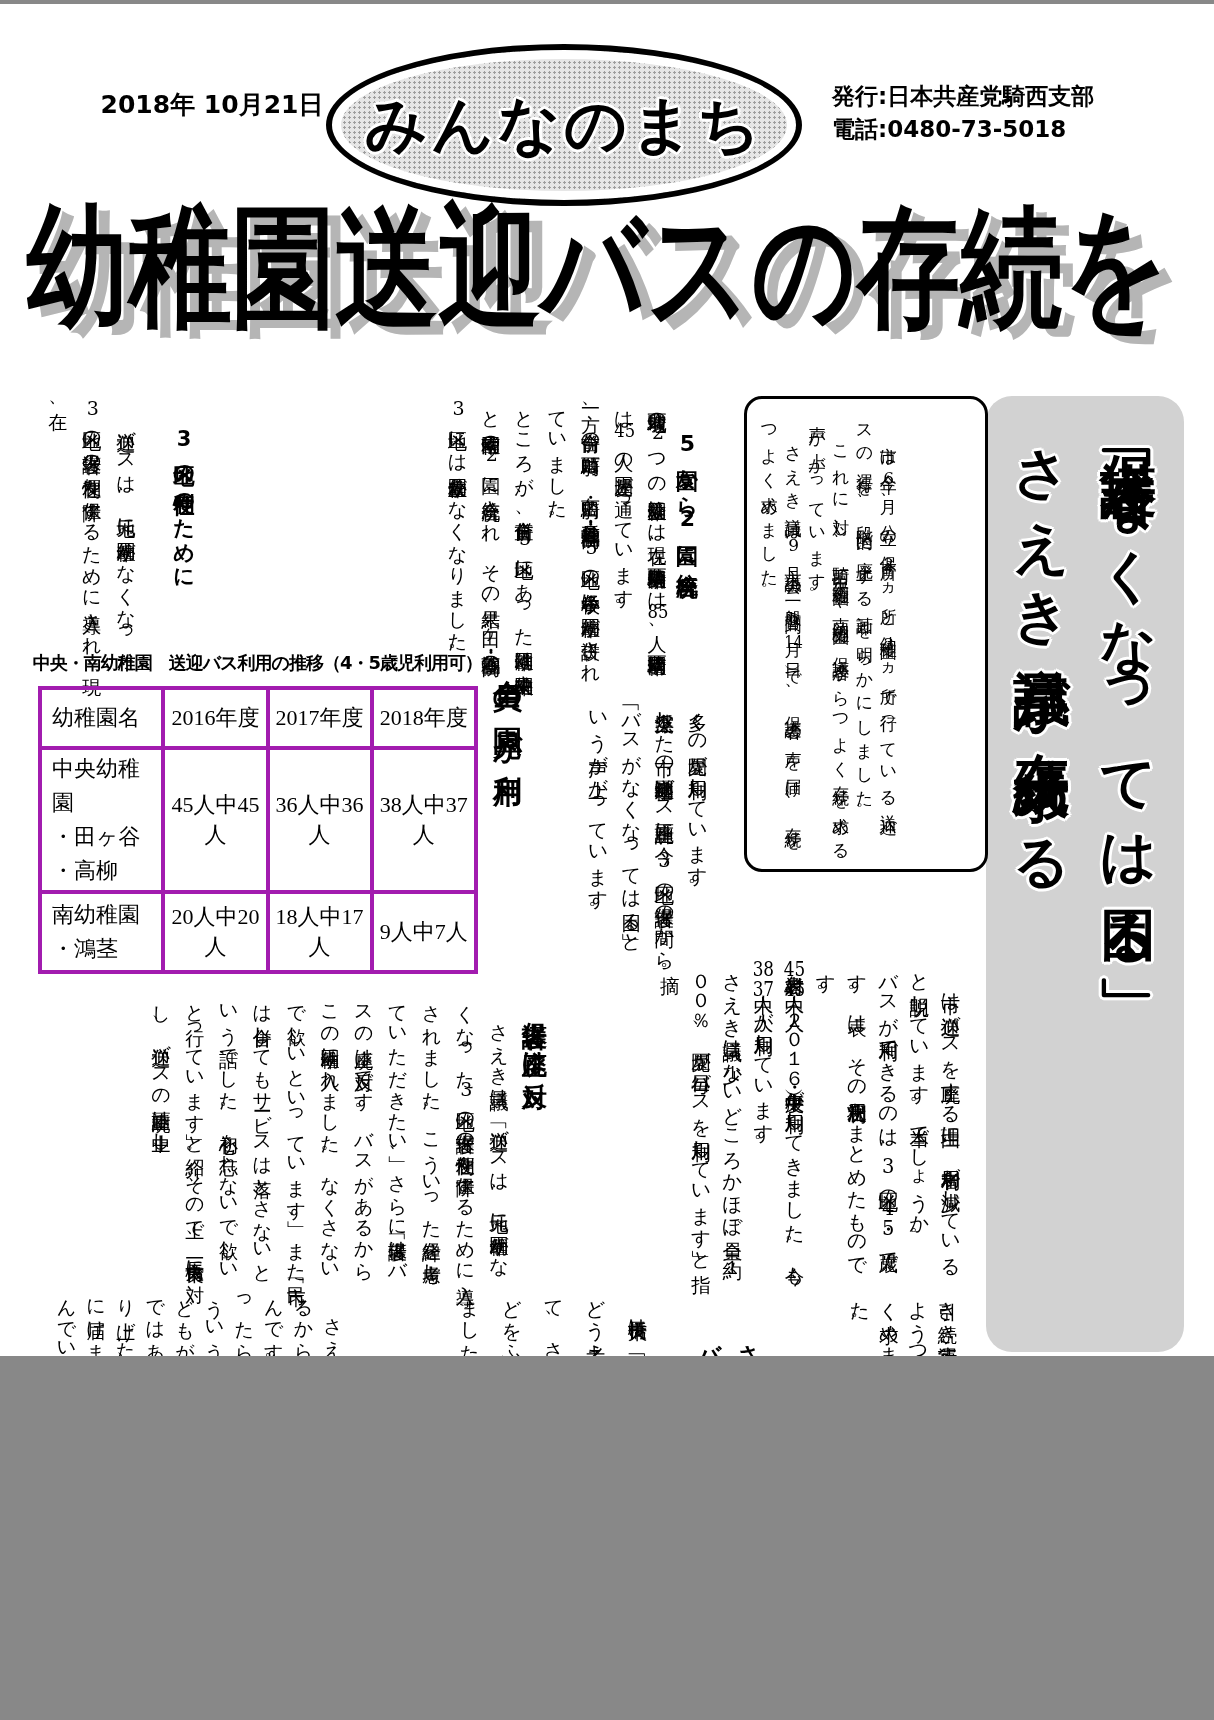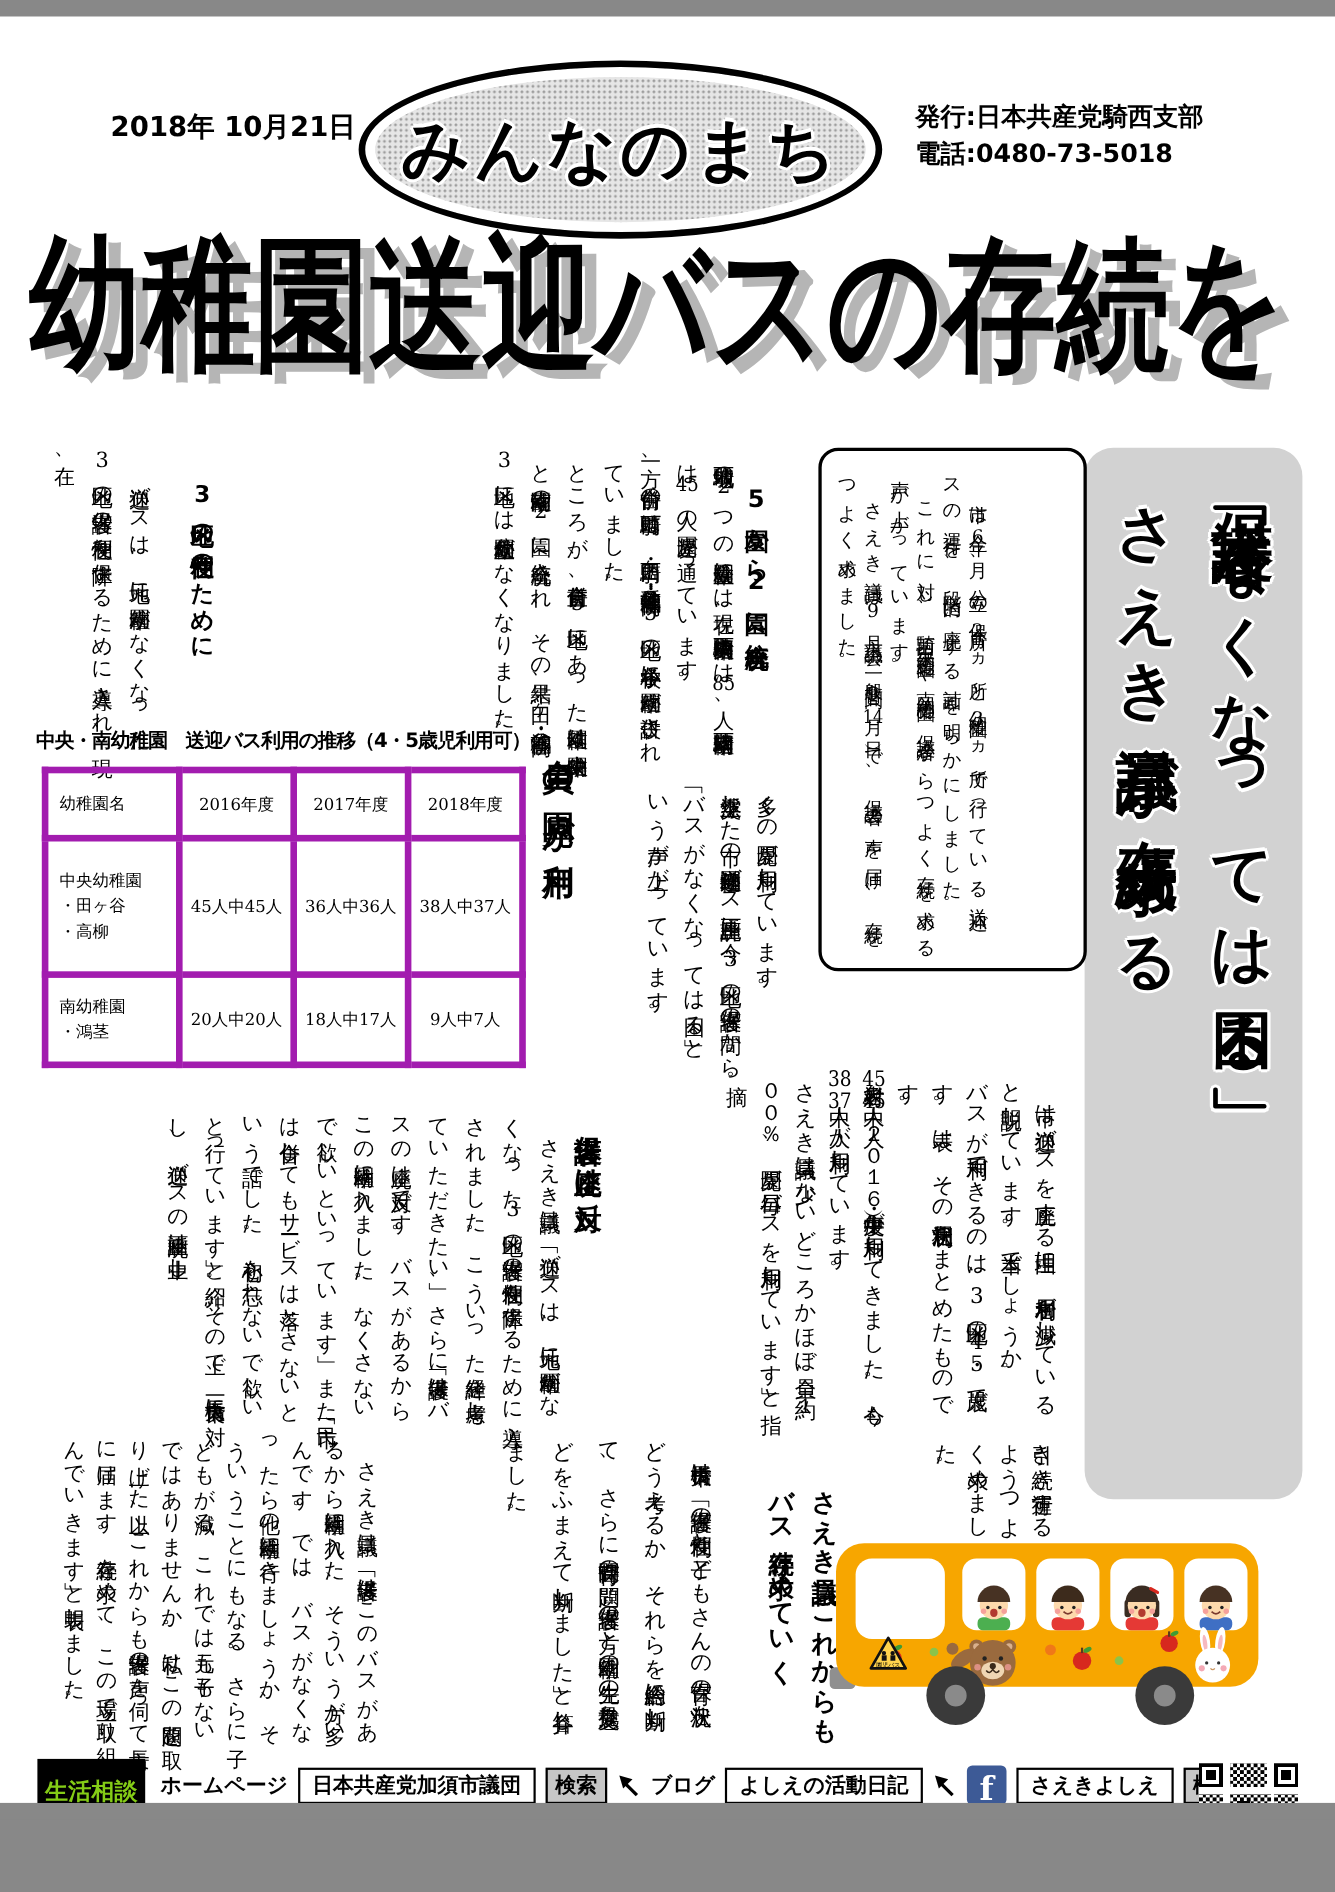--- a/index.html
+++ b/index.html
@@ -1,16 +1,16 @@
 <!DOCTYPE html>
 <html><head>
 <meta charset="utf-8">
 <style>
   html,body{margin:0;padding:0;background:#888;}
-  #page{position:relative;width:1214px;height:1624px;background:#ffffff;margin:15px auto;overflow:hidden;
+  #page{position:relative;width:1214px;height:1352px;background:#ffffff;margin:4px auto;overflow:hidden;
         font-family:"DejaVu Serif","Liberation Serif",serif;color:#000;}
   .abs{position:absolute;}
   
   #hdr-date{left:84px;top:84px;width:256px;text-align:center;font:bold 25px/1.35 "DejaVu Sans","Liberation Sans",sans-serif;}
   #masthead{left:326px;top:40px;width:464px;height:150px;border:6px solid #000;border-radius:50%;
             background:radial-gradient(#9e9e9e 1.2px,transparent 1.4px) 0 0/5px 5px,#e6e6e6;
             box-shadow:inset 0 0 0 9px #fff;display:flex;align-items:center;justify-content:center;}
   #masthead .mtx{font:900 62px/1 "DejaVu Sans","Liberation Sans",sans-serif;letter-spacing:3px;
             text-shadow:3px 0 0 #fff,-3px 0 0 #fff,0 3px 0 #fff,0 -3px 0 #fff,2px 2px 0 #fff,-2px -2px 0 #fff,2px -2px 0 #fff,-2px 2px 0 #fff;}
   #hdr-pub{left:832px;top:76px;font:bold 23px/1.45 "DejaVu Sans","Liberation Sans",sans-serif;white-space:pre-line;}
@@ -41,21 +41,21 @@
   #s4-head{left:518px;top:998px;font-size:25px;letter-spacing:1px;}
   #s4-body{left:34px;top:988px;width:482px;height:284px;font-size:19px;line-height:1.78;}
   #s5-head{left:684px;top:1324px;width:84px;height:240px;font-size:23px;line-height:1.7;}
   #s5-body1{left:350px;top:1282px;width:308px;height:278px;font-size:19.5px;line-height:2.15;}
   #s5-body2{left:14px;top:1282px;width:334px;height:280px;font-size:19px;line-height:1.56;}
   
   #tbl-title{left:30px;top:648px;width:452px;text-align:right;white-space:nowrap;
              font:bold 18px/1.2 "DejaVu Sans","Liberation Sans",sans-serif;letter-spacing:-1px;}
   #tbl{left:38px;top:682px;}
   #tbl table{border-collapse:collapse;width:440px;}
-  #tbl th,#tbl td{border:6px solid #a21caf;font-size:15px;font-weight:normal;padding:2px 4px;}
+  #tbl th,#tbl td{border:4px solid #a21caf;font-size:22px;font-weight:normal;padding:2px 4px;font-family:Liberation Serif, serif;}
   #tbl th{height:52px;text-align:center;}
   #tbl .c-name{width:122px;text-align:left;padding-left:10px;line-height:1.55;}
   #tbl .c-val{width:102px;text-align:center;}
   #tbl .r1 td{height:114px;}
   #tbl .r2 td{height:72px;}
   
   #ft-black{left:34px;top:1584px;width:98px;height:90px;background:#000;color:#84cc16;display:flex;align-items:center;justify-content:center;
             text-align:center;font:bold 21px/1.5 "DejaVu Sans","Liberation Sans",sans-serif;white-space:pre-line;}
   #ft-row1{left:146px;top:1590px;display:flex;align-items:center;gap:9px;font-family:"DejaVu Sans","Liberation Sans",sans-serif;}
   .ft-label{font:bold 19px/1 "DejaVu Sans","Liberation Sans",sans-serif;}

